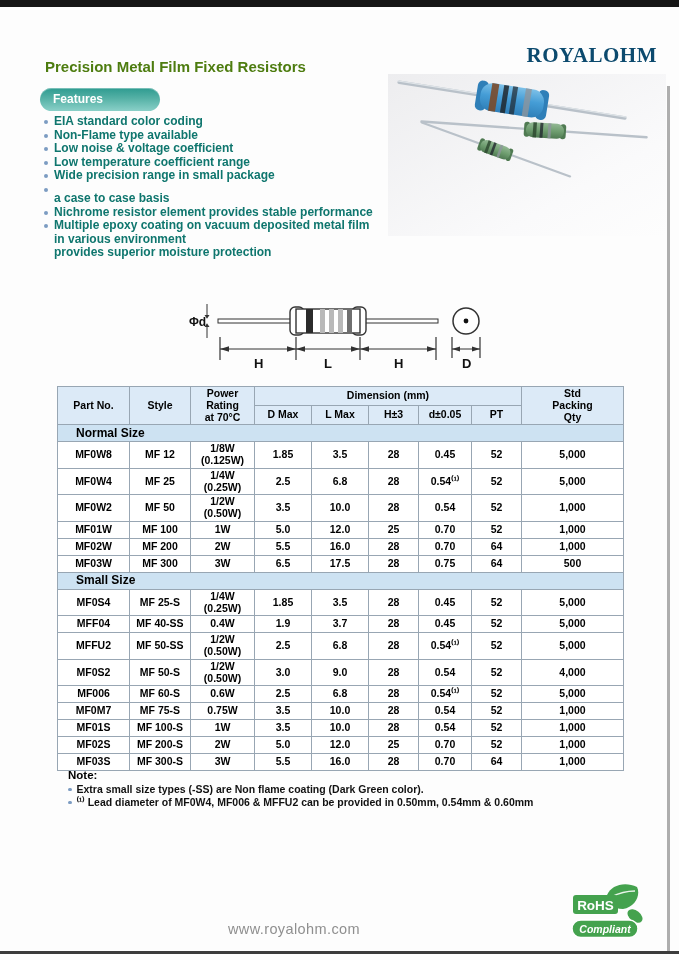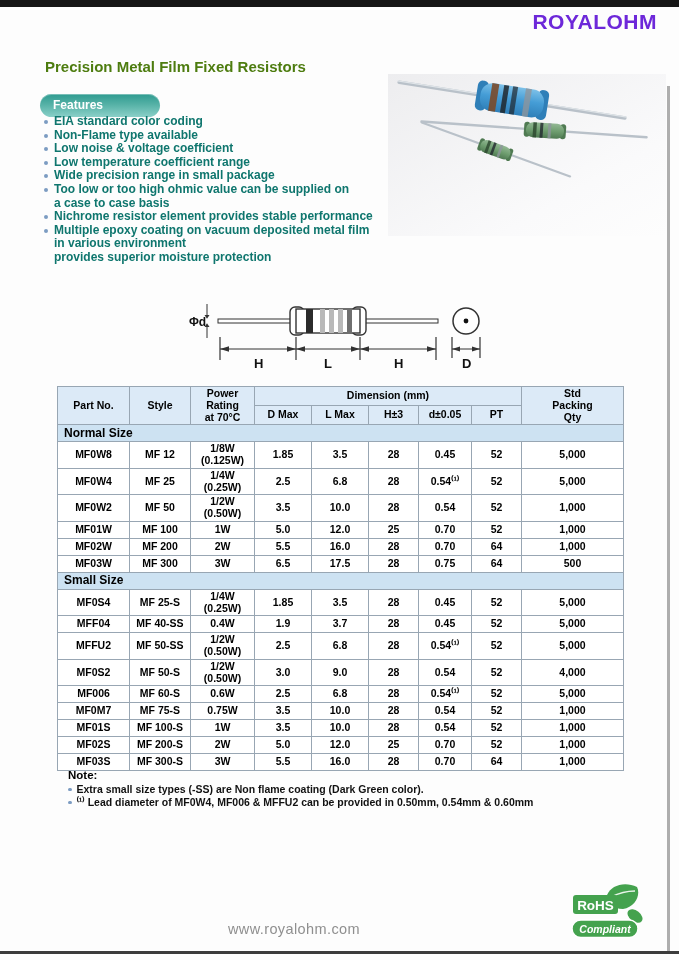--- a/index.html
+++ b/index.html
@@ -6,26 +6,26 @@
   html,body { background:#e8e8e8; }
   #page {
     position:relative; width:679px; height:960px; margin:0 auto;
     background:#fdfdfd; overflow:hidden;
     font-family:"Liberation Sans", sans-serif; color:#000;
   }
   .top-edge    { position:absolute; left:0; top:0; width:679px; height:7px; background:#161616; }
   .bottom-edge { position:absolute; left:0; top:951px; width:679px; height:3px; background:#3c3c3c; }
   .right-edge  { position:absolute; left:667px; top:86px; width:3px; height:865px; background:#aeaeae; }
 
-  .brand { position:absolute; top:10px; right:22px; font-size:21px; font-weight:bold;
-           letter-spacing:.5px; color:#6d28d9; }
+  .brand { position:absolute; top:43px; right:22px; font-size:21px; font-weight:bold;
+           letter-spacing:.5px; color:#0c4a6e;font-family:Liberation Serif, serif; }
   .title { position:absolute; left:45px; top:58px; font-size:15px; font-weight:bold; color:#4d7c0f; }
 
   .features-badge {
-    position:absolute; left:40px; top:94px; width:120px; height:23px; border-radius:12px;
+    position:absolute; left:40px; top:88px; width:120px; height:23px; border-radius:12px;
     background:linear-gradient(180deg,#2e9b90 0%, #55b1a6 45%, #8ad0c8 100%);
     color:#fff; font-weight:bold; font-size:12px; line-height:23px; padding-left:13px;
     box-shadow:inset 0 1px 0 rgba(255,255,255,.35);
   }
   .features-list { position:absolute; left:44px; top:115px; width:345px; list-style:none; }
   .features-list li { display:flex; align-items:flex-start; font-size:12px; font-weight:bold;
                       line-height:13.6px; color:#0f766e; }
   .features-list .dot { flex:0 0 auto; width:4px; height:4px; border-radius:50%;
                         background:#7c9cc2; margin:5px 6px 0 0; }
   .features-list .nodot { visibility:hidden; }
@@ -39,21 +39,21 @@
 
   .spec-table { position:absolute; left:57px; top:386px; width:566px;
                 border-collapse:collapse; table-layout:fixed;
                 border:1px solid #76848f; }
   .spec-table th, .spec-table td {
     border:1px solid #98a6b3; font-size:10.5px; font-weight:bold; color:#000;
     text-align:center; vertical-align:middle; padding:1px 2px; height:17px; line-height:1.12;
   }
   .spec-table thead th { background:#dceaf7; }
   .spec-table th.multiline { white-space:pre-line; }
-  .spec-table td.section { background:#cde2f2; text-align:left; padding-left:6px;
+  .spec-table td.section { background:#cde2f2; text-align:left; padding-left:18px;
                            font-size:12px; height:17px; }
   .spec-table tbody td { background:#fff; }
   .spec-table tbody td.section { background:#cde2f2; }
 
   .note-block { position:absolute; left:68px; top:737px; width:520px;margin-top:32px; }
   .note-heading { font-size:11.5px; font-weight:bold; margin-bottom:2px; }
   .note-line { display:flex; align-items:flex-start; font-size:10.5px; font-weight:bold;
                line-height:13px; color:#111; }
   .note-line .dot { flex:0 0 auto; width:3.5px; height:3.5px; border-radius:50%;
                     background:#7c9cc2; margin:4.5px 5px 0 0; }
@@ -90,21 +90,20 @@
       <li>
         <span class="dot"></span>
         <span>Low temperature coefficient range</span>
       </li>
       <li>
         <span class="dot"></span>
         <span>Wide precision range in small package</span>
       </li>
       <li>
         <span class="dot"></span>
-        <span>Too low or too high ohmic value can be supplied on</span>
       </li>
       <li>
         <span class="dot nodot"></span>
         <span>a case to case basis</span>
       </li>
       <li>
         <span class="dot"></span>
         <span>Nichrome resistor element  provides stable performance</span>
       </li>
       <li>

